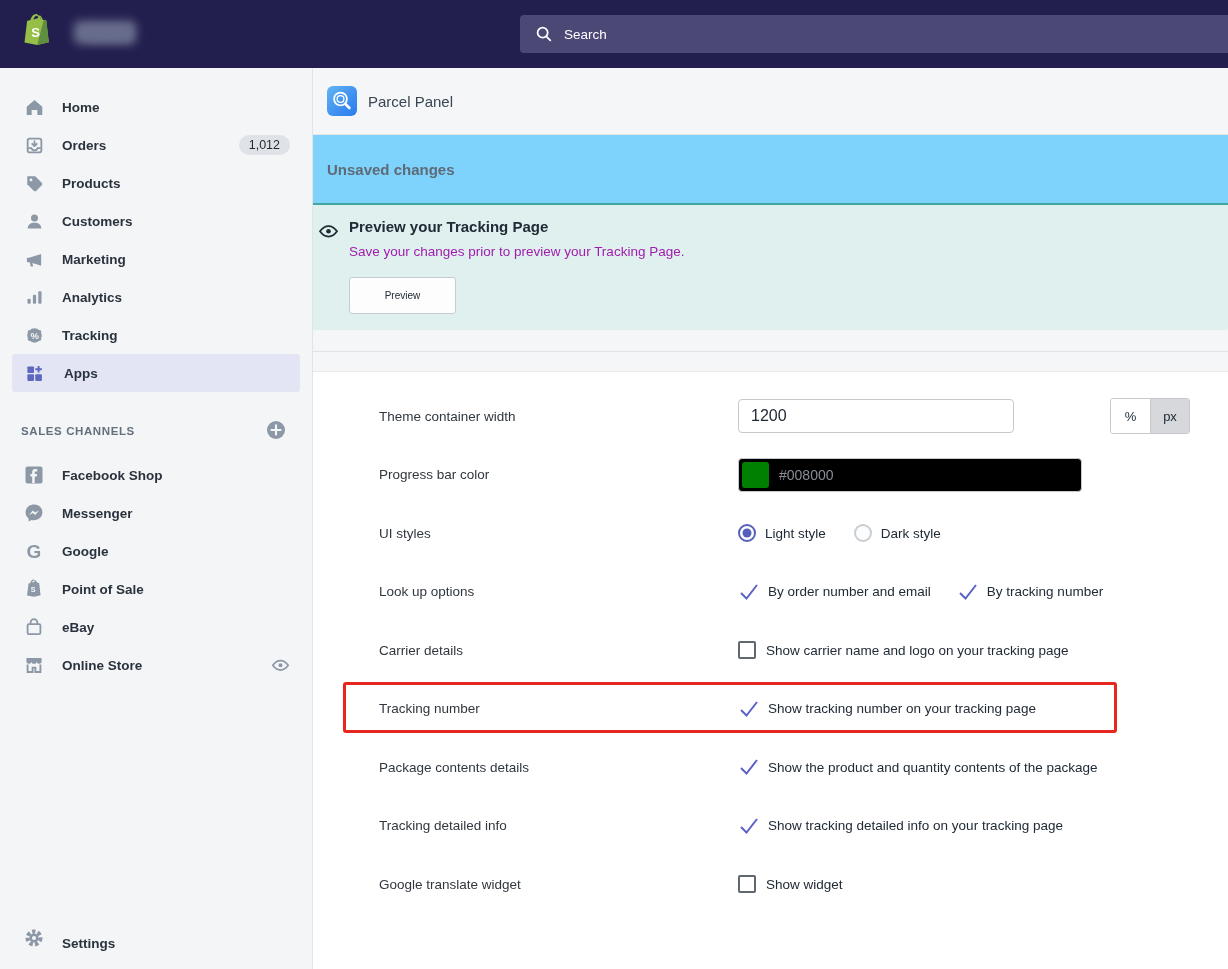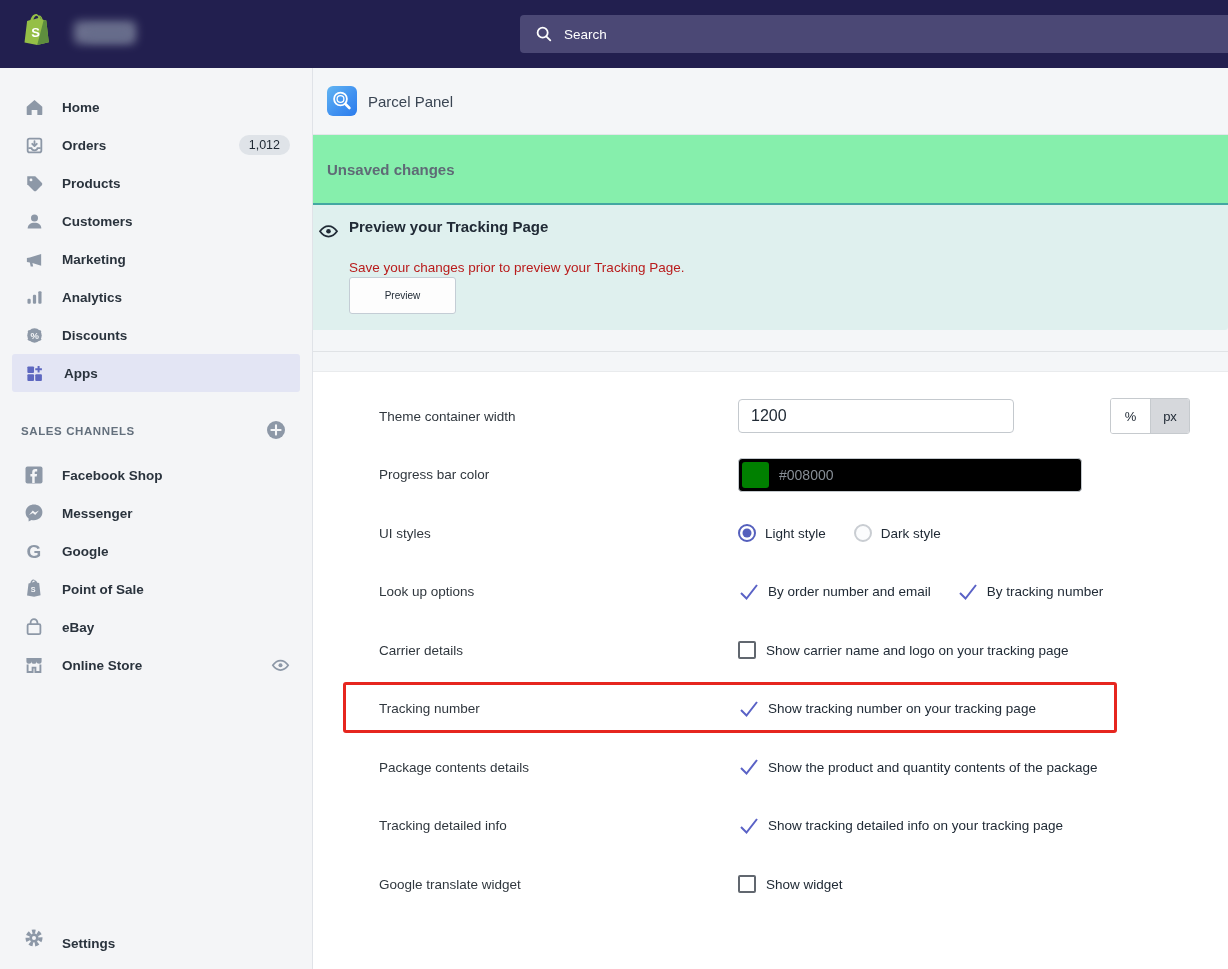--- a/index.html
+++ b/index.html
@@ -40,28 +40,28 @@
   .g-letter { font-size:19px; font-weight:700; color:#8d98a7; line-height:1; }
 
   
   .main { position:absolute; left:290px; top:68px; right:0; bottom:0; background:#f4f6f8; overflow:hidden; }
   .app-header { height:67px; border-bottom:1px solid #e4e6ea; display:flex; align-items:center;
     padding-left:37px; gap:11px; }
   .pp-icon { width:30px; height:30px; border-radius:6px; flex:none;
     background:linear-gradient(135deg,#62b5f2 0%,#3e8ff0 60%,#2b7cec 100%);
     display:flex; align-items:center; justify-content:center; }
   .app-title { font-size:15px; color:#3a4553; }
-  .save-bar { height:68px; background:#86efac; display:flex; align-items:center; padding-left:37px;
+  .save-bar { height:68px; background:#7dd3fc; display:flex; align-items:center; padding-left:37px;
     font-size:15px; font-weight:600; color:#5f6a76; }
 
   .banner { margin-left:13px; height:127px; background:#dff0ee; border-top:2px solid #43a7a1;
     position:relative; border-radius:0 0 3px 3px; }
   .banner-eye { position:absolute; left:15px; top:16px; }
   .banner-title { position:absolute; left:46px; top:13px; font-size:15px; font-weight:700; color:#212b36; }
-  .banner-desc { position:absolute; left:46px; top:39px; font-size:13.5px; color:#b91c1c;margin-top:16px; }
+  .banner-desc { position:absolute; left:46px; top:39px; font-size:13.5px; color:#a21caf; }
   .preview-btn { position:absolute; left:46px; top:72px; width:107px; height:37px; background:#fdfdfd;
     border:1px solid #c4cdd5; border-radius:3px; font-size:10px; color:#212b36; cursor:pointer;
     font-family:inherit; }
 
   .section-divider { border:none; border-top:1px solid #e0e3e6; margin:21px 0 0 13px; }
 
   .card { margin:20px 0 0 13px; background:#ffffff; border-radius:3px 0 0 0;
     box-shadow:0 0 0 1px rgba(63,63,68,.05), 0 1px 2px rgba(63,63,68,.12); min-height:600px; }
   .card-header { height:56px; line-height:56px; padding-left:27px; font-size:17px; color:#3d4652;
     border-bottom:1px solid #e7e9ec; }
@@ -187,21 +187,21 @@
         <span class="icn">
           <svg width="19" height="19" viewBox="0 0 20 20">
             <circle cx="10" cy="10" r="7.6" fill="#8d98a7"></circle>
             <circle cx="4.4" cy="6" r="1.5" fill="#8d98a7"></circle>
               <circle cx="15.6" cy="6" r="1.5" fill="#8d98a7"></circle>
             <circle cx="4.4" cy="14" r="1.5" fill="#8d98a7"></circle>
               <circle cx="15.6" cy="14" r="1.5" fill="#8d98a7"></circle>
             <text x="5.9" y="13.7" font-size="10" font-weight="bold" fill="#f4f5f7" font-family="Liberation Sans, sans-serif">%</text>
           </svg>
         </span>
-        <span>Discounts</span>
+        <span>Tracking</span>
       </li>
       <li class="active">
         <span class="icn">
           <svg width="19" height="19" viewBox="0 0 20 20">
             <rect x="2.5" y="2.5" width="7" height="7" rx="1" fill="#5e68c0"></rect>
             <rect x="2.5" y="10.8" width="7" height="7" rx="1" fill="#5e68c0"></rect>
             <rect x="10.8" y="10.8" width="7" height="7" rx="1" fill="#5e68c0"></rect>
             <path d="M14.3 2 v7 M10.8 5.5 h7" stroke="#5e68c0" stroke-width="2.1" fill="none"></path>
           </svg>
         </span>

